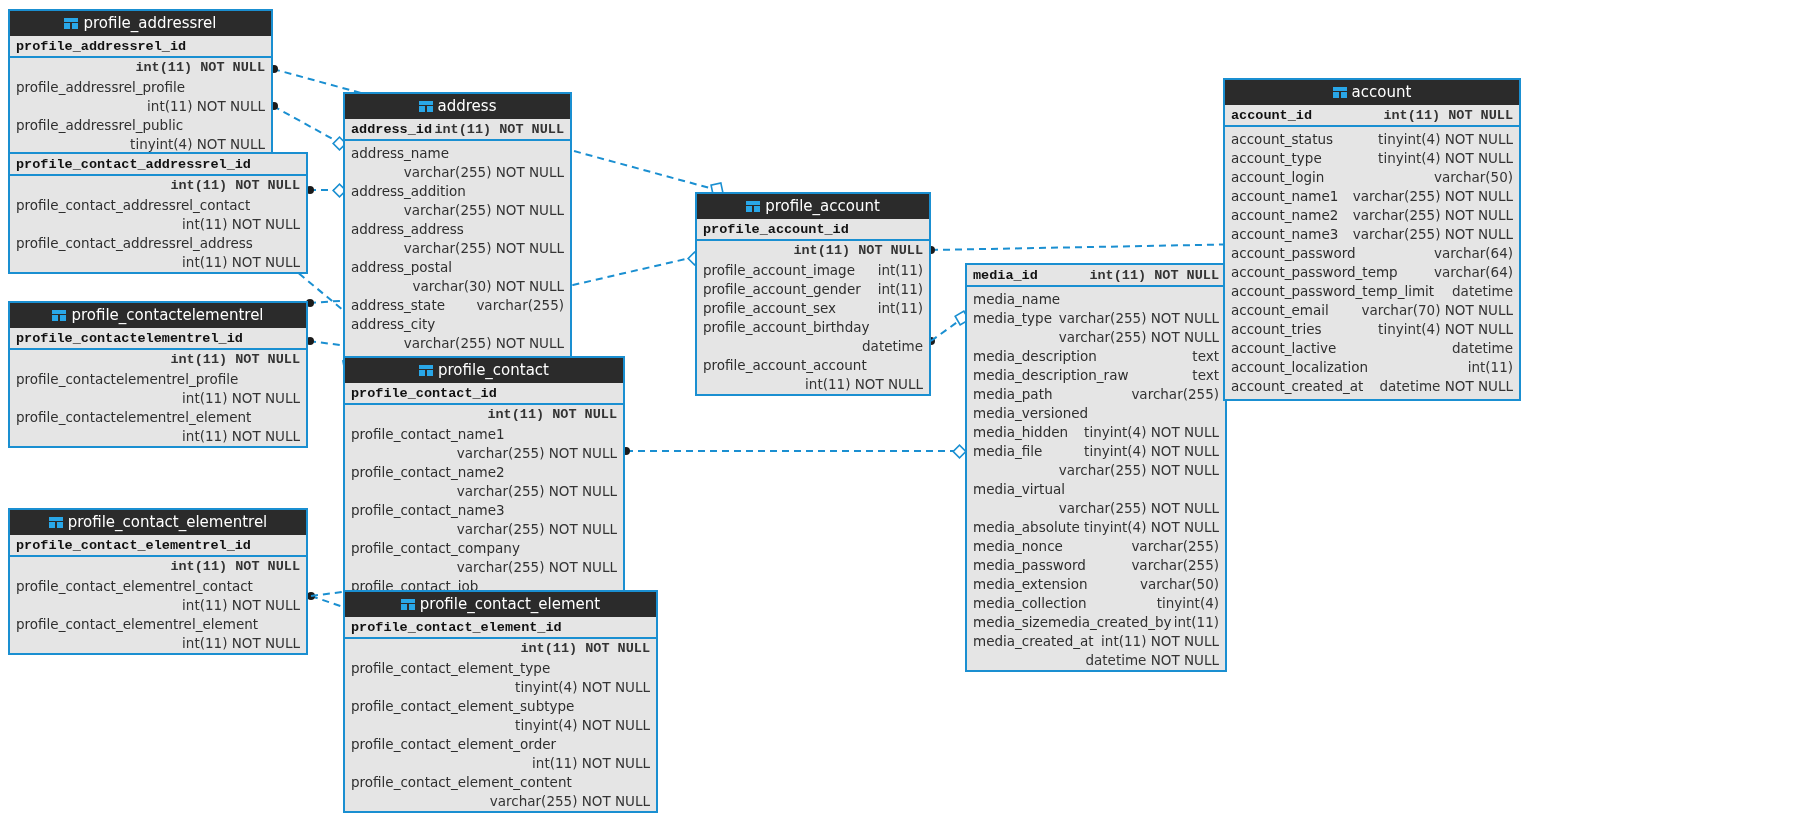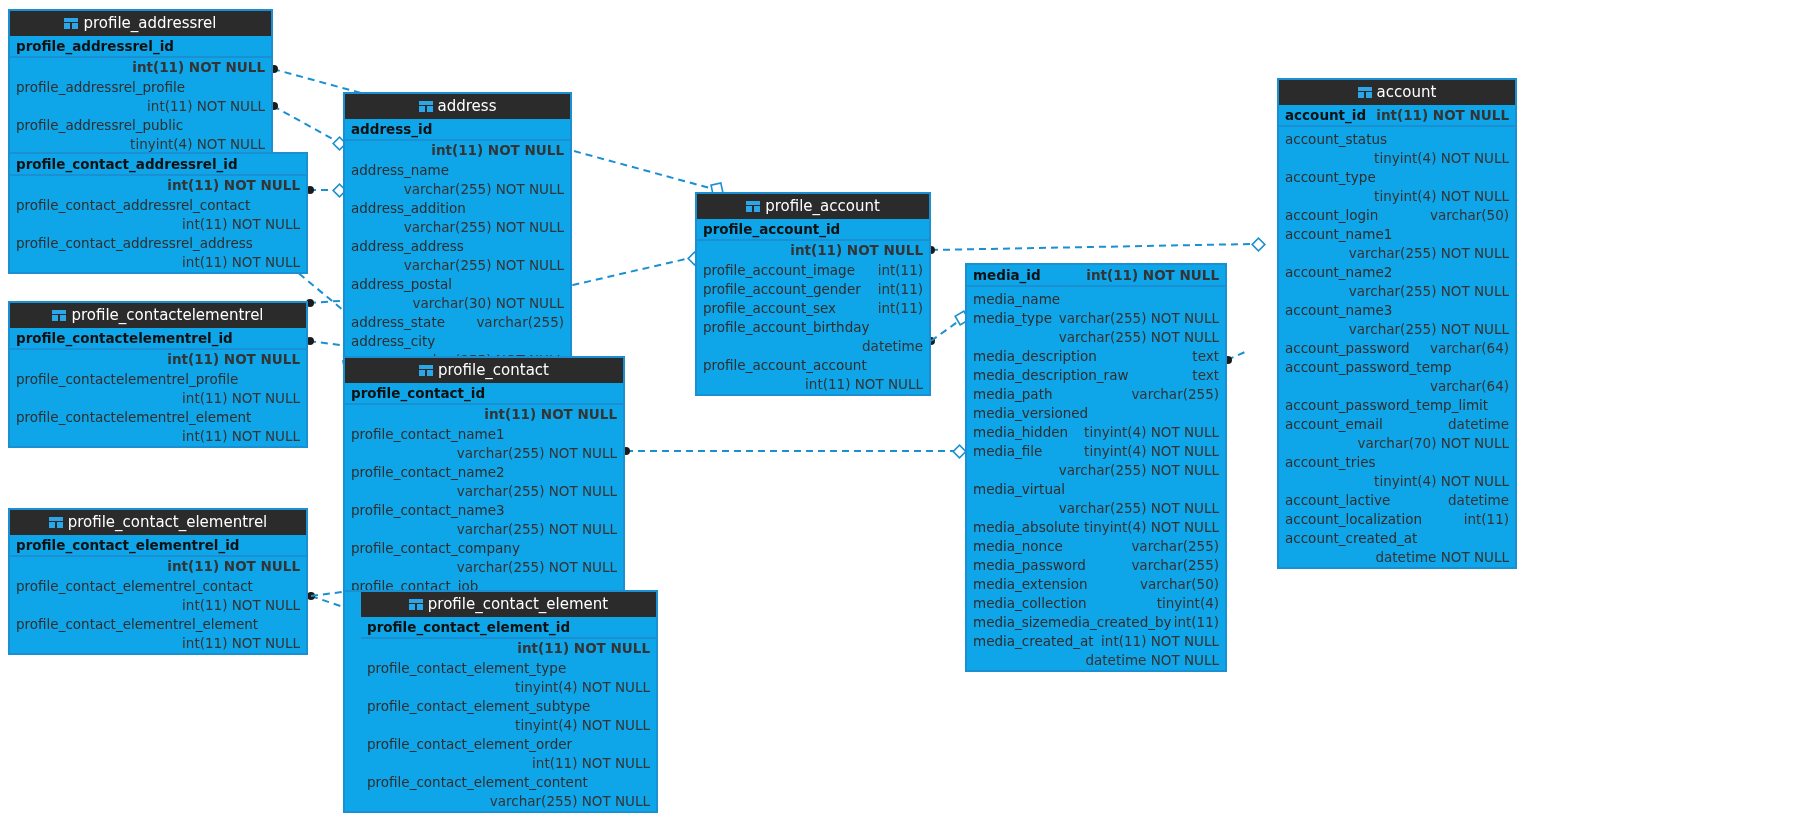--- a/index.html
+++ b/index.html
@@ -23,21 +23,21 @@
   #links {
     position: absolute;
     left: 0; top: 0;
     width: 1817px;
     height: 840px;
     pointer-events: none;
   }
   .entity {
     position: absolute;
     border: 2px solid #1a8fd1;
-    background: #0ea5e9;
+    background: #e5e5e5;
     box-sizing: border-box;
     box-shadow: 0 0 0 0 rgba(0,0,0,0);
   }
   .entity-title {
     background: #2b2b2b;
     color: #ffffff;
     font-size: 15px;
     height: 25px;
     line-height: 25px;
     text-align: center;
@@ -56,20 +56,21 @@
     position: absolute;
     display: block;
     background: #29a7e8;
   }
   .tbl-icon i.r1 { left:0; top:0; width:14px; height:4px; }
   .tbl-icon i.r2a { left:0; top:5px; width:6px; height:6px; }
   .tbl-icon i.r2b { left:8px; top:5px; width:6px; height:6px; }
 
   .pk-row {
     border-bottom: 2px solid #1a8fd1;
+    font-family: Liberation Mono, monospace;
   }
   .row {
     height: 19px;
     line-height: 19px;
     font-size: 13.5px;
     color: #2e2e2e;
     position: relative;
     padding: 0 6px;
     white-space: nowrap;
     box-sizing: border-box;
@@ -329,21 +330,21 @@
         <div class="row">
           <span class="cname">profile_contact_image</span>
           <span class="ctype">int(11)</span>
         </div>
         <div class="row">
           <span class="cname">profile_contact_profile</span>
           <span class="ctype">int(11) NOT NULL</span>
         </div>
       </div>
     </div>
-    <div class="entity" style="left: 343px; top: 590px; width: 315px; padding-left: 16px;">
+    <div class="entity" style="left: 343px; top: 590px; width: 315px;">
       <div class="entity-title"><span class="tbl-icon"><i class="r1"></i><i class="r2a"></i><i class="r2b"></i></span><span>profile_contact_element</span></div>
       <div class="row pk-row">
         <span class="cname">profile_contact_element_id</span>
         <span class="ctype">int(11) NOT NULL</span>
       </div>
       <div class="fields">
         <div class="row">
           <span class="cname">profile_contact_element_type</span>
           <span class="ctype">tinyint(4) NOT NULL</span>
         </div>
@@ -459,21 +460,21 @@
         <div class="row">
           <span class="cname">media_created_by</span>
           <span class="ctype">int(11) NOT NULL</span>
         </div>
         <div class="row">
           <span class="cname">media_created_at</span>
           <span class="ctype">datetime NOT NULL</span>
         </div>
       </div>
     </div>
-    <div class="entity" style="left: 1277px; top: 78px; width: 240px;">
+    <div class="entity" style="left: 1223px; top: 78px; width: 298px;">
       <div class="entity-title"><span class="tbl-icon"><i class="r1"></i><i class="r2a"></i><i class="r2b"></i></span><span>account</span></div>
       <div class="row pk-row">
         <span class="cname">account_id</span>
         <span class="ctype">int(11) NOT NULL</span>
       </div>
       <div class="fields">
         <div class="row">
           <span class="cname">account_status</span>
           <span class="ctype">tinyint(4) NOT NULL</span>
         </div>

